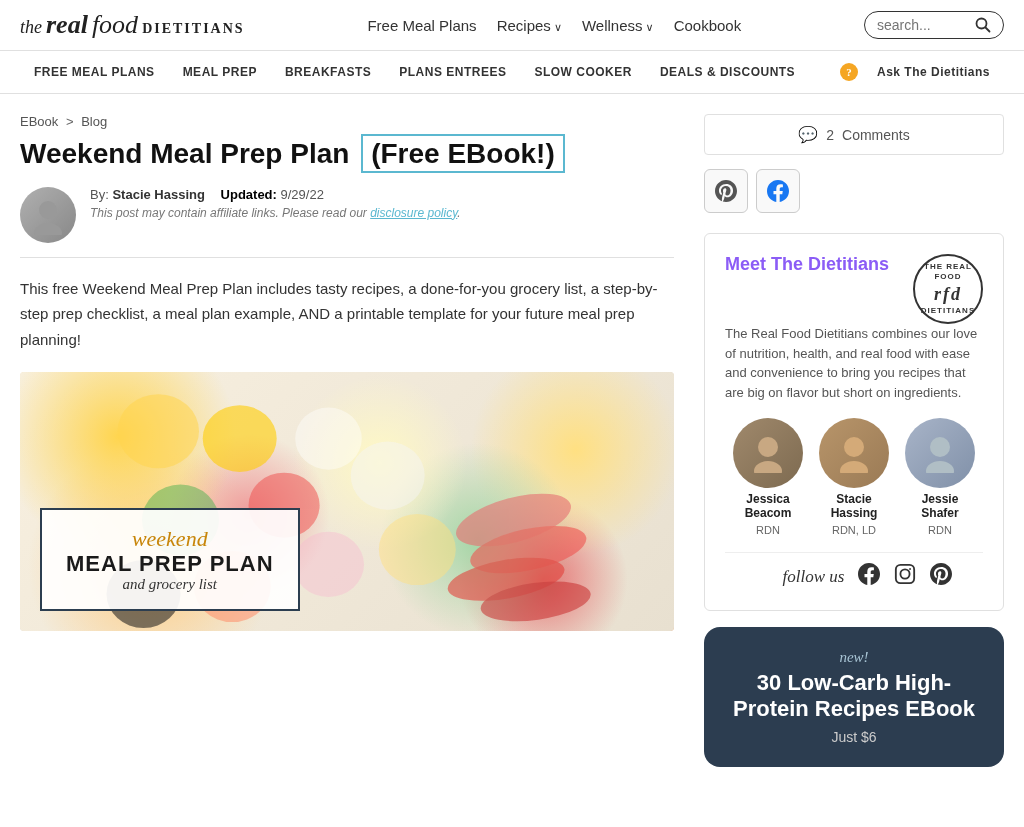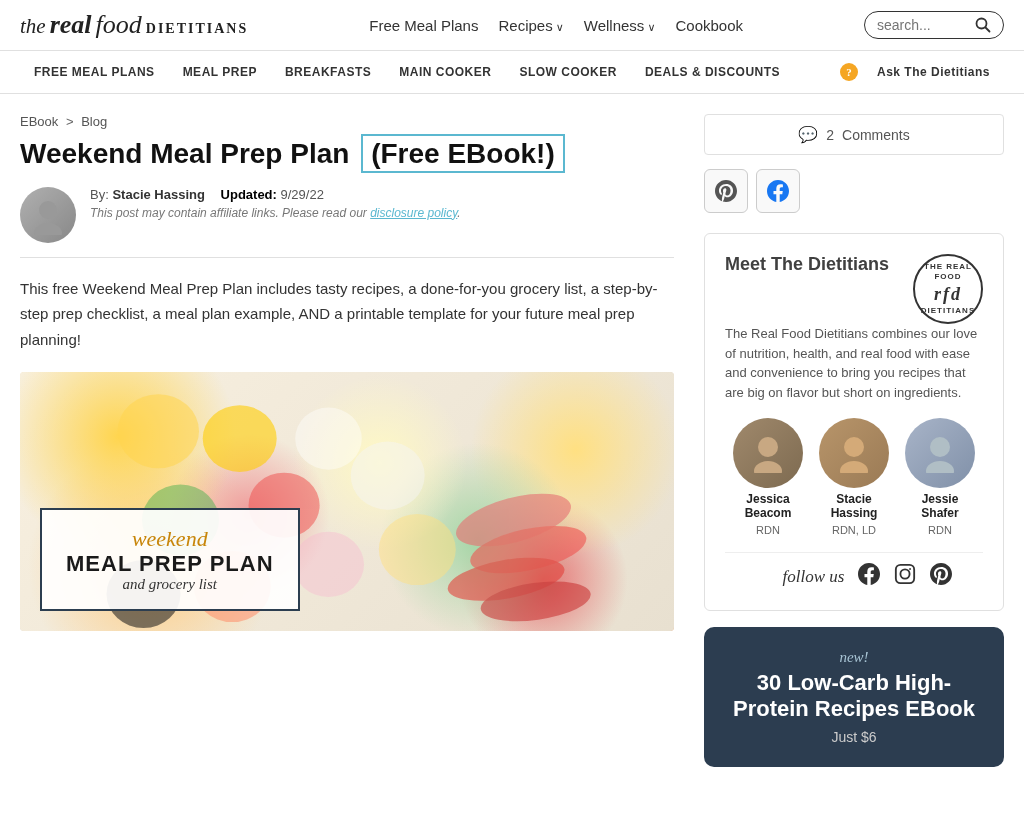--- a/index.html
+++ b/index.html
@@ -14,21 +14,21 @@
       gap: 30px;
     }
     .logo {
       display: flex;
       align-items: baseline;
       gap: 4px;
       text-decoration: none;
       color: #222;
       flex-shrink: 0;
     }
-    .logo-the { font-style: italic; font-size: 21px; font-weight: 400; text-align: right; }
+    .logo-the { font-style: italic; font-size: 18px; font-weight: 400; text-align: right; }
     .logo-real { font-style: italic; font-size: 26px; font-weight: 900; }
     .logo-food { font-style: italic; font-size: 26px; font-weight: 400; }
     .logo-dietitians { font-size: 14px; font-weight: 700; letter-spacing: 2px; text-transform: uppercase; }
     .nav-links {
       display: flex;
       align-items: center;
       gap: 20px;
       flex: 1;
       justify-content: center;
     }
@@ -312,21 +312,21 @@
       letter-spacing: 2px;
       color: #333;
       text-align: center;
       line-height: 1.3;
     }
     .rfd-inner { font-size: 18px; font-weight: 900; font-family: Georgia, serif; font-style: italic; }
     .meet-title {
       font-family: Arial, sans-serif;
       font-size: 18px;
       font-weight: 700;
-      color: #404040;
+      color: #8b5cf6;
       margin-bottom: 10px;
     }
     .meet-desc {
       font-family: Arial, sans-serif;
       font-size: 13px;
       color: #555;
       line-height: 1.5;
       margin-bottom: 16px;
       clear: right;
     }
@@ -384,21 +384,21 @@
     }
     .social-icon {
       font-size: 20px;
       color: #333;
       cursor: pointer;
     }
 
     
     .ebook-promo {
       background: #2c3d50;
-      border-radius: 10px;
+      border-radius: 16px;
       padding: 22px 18px;
       color: #fff;
       text-align: center;
     }
     .ebook-new {
       font-family: Georgia, serif;
       font-style: italic;
       font-size: 15px;
       color: #a8c4d4;
       margin-bottom: 4px;
@@ -442,21 +442,21 @@
       </svg>
     </div>
   </div>
 </nav>
 
 <nav>
   <div class="secondary-nav">
     <a href="#">FREE MEAL PLANS</a>
     <a href="#">MEAL PREP</a>
     <a href="#">BREAKFASTS</a>
-    <a href="#">MAIN COOKER</a>
+    <a href="#">PLANS ENTREES</a>
     <a href="#">SLOW COOKER</a>
     <a href="#">DEALS &amp; DISCOUNTS</a>
     <div class="ask-dietitians">
       <span class="ask-icon">?</span>
       <a href="#" style="text-decoration:none; color:#333; font-family:Arial,sans-serif; font-size:12px; font-weight:700;">Ask The Dietitians</a>
     </div>
   </div>
 </nav>
 
 <div class="main-container">

